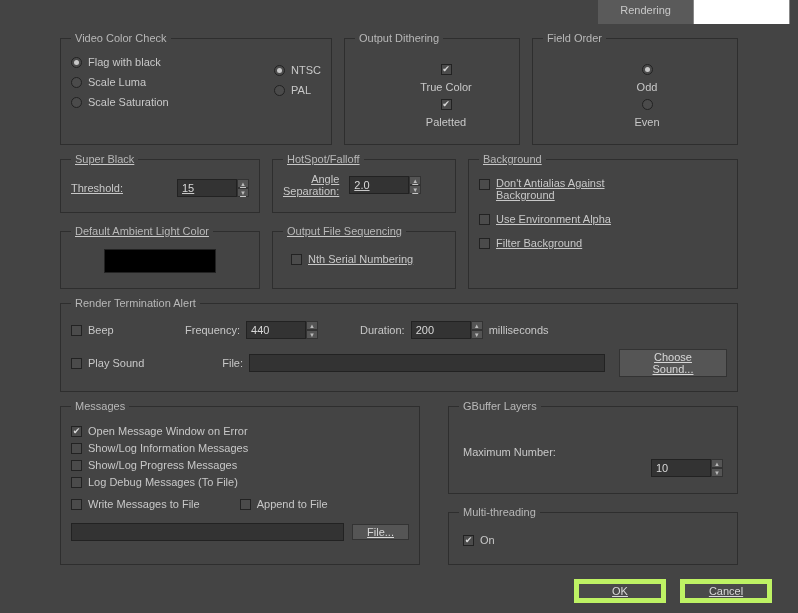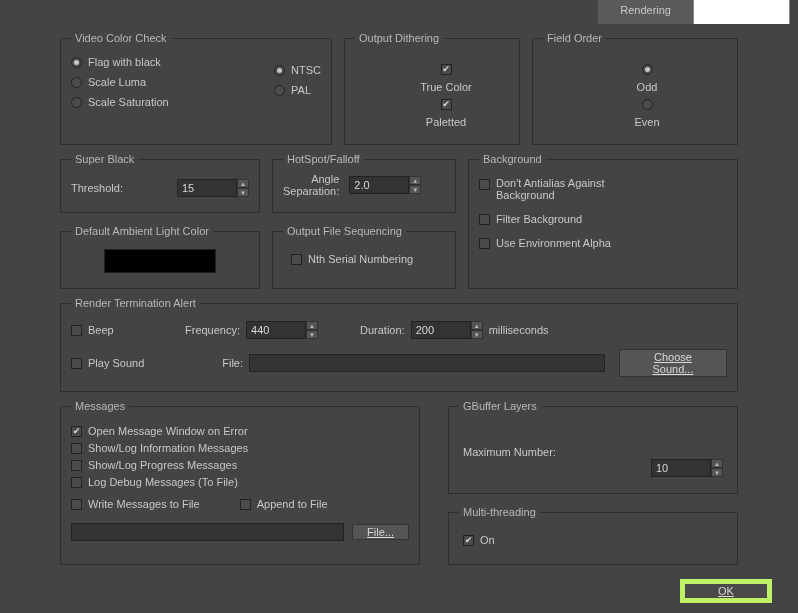--- a/index.html
+++ b/index.html
@@ -8,21 +8,21 @@
   .tab-strip { position: absolute; top: 0; right: 8px; height: 24px; display: flex; background: #fff; }
   .tab { padding: 4px 22px; background: #5a5a5a; color: #c8c8c8; border-right: 1px solid #888; cursor: pointer; }
   .tab.blank { background: #fff; width: 96px; }
   
   .content { position: absolute; top: 24px; left: 0; right: 0; bottom: 0; padding: 8px 60px 12px 60px; }
   
   fieldset { border: 1px solid #2e2e2e; border-radius: 0; padding: 8px 10px 10px 10px; position: relative; }
   legend { color: #b8b8b8; padding: 0 4px; font-size: 11px; }
   
   .row1 { display: flex; gap: 12px; }
-  .row2 { display: flex; gap: 12px; margin-top: 8px; }
+  .row2 { display: flex; gap: 12px; margin-top: 8px; text-decoration: underline; }
   .row3 { margin-top: 8px; }
   .row4 { display: flex; gap: 28px; margin-top: 8px; }
   
   .col { display: flex; flex-direction: column; gap: 12px; }
   
   .radio-row, .check-row { display: flex; align-items: center; gap: 6px; margin: 4px 0; cursor: pointer; }
   .radio-row.compact, .check-row.compact { margin: 6px 0; flex-direction: column; }
   
   .radio { width: 11px; height: 11px; border: 1px solid #222; border-radius: 50%; background: #4b4b4b; display: inline-flex; align-items: center; justify-content: center; flex-shrink:0;}
   .radio.checked::after { content: ""; width: 5px; height: 5px; background: #c8c8c8; border-radius: 50%; }
@@ -175,25 +175,25 @@
     </div>
 
     <fieldset style="flex:1;">
       <legend>Background</legend>
       <div class="check-row" style="align-items:flex-start; margin-top:4px;">
         <span class="check" style="margin-top:2px;"></span>
         <span class="label" style="max-width:150px;">Don't Antialias Against Background</span>
       </div>
       <div class="check-row" style="margin-top:12px;">
         <span class="check"></span>
+        <span class="label">Use Environment Alpha</span>
+      </div>
+      <div class="check-row" style="margin-top:12px;">
+        <span class="check"></span>
         <span class="label">Filter Background</span>
-      </div>
-      <div class="check-row" style="margin-top:12px;">
-        <span class="check"></span>
-        <span class="label">Use Environment Alpha</span>
       </div>
     </fieldset>
   </div>
 
   <div class="row3">
     <fieldset>
       <legend>Render Termination Alert</legend>
       <div class="rta-grid">
         <div class="line">
           <div class="cell" style="width:100px;">
@@ -297,13 +297,14 @@
           <span class="label">On</span>
         </div>
       </fieldset>
     </div>
   </div>
 
 </div>
 
 <div class="footer">
   <button class="btn dialog">OK</button>
+  <button class="btn dialog">Cancel</button>
 </div>
 
 </body></html>

